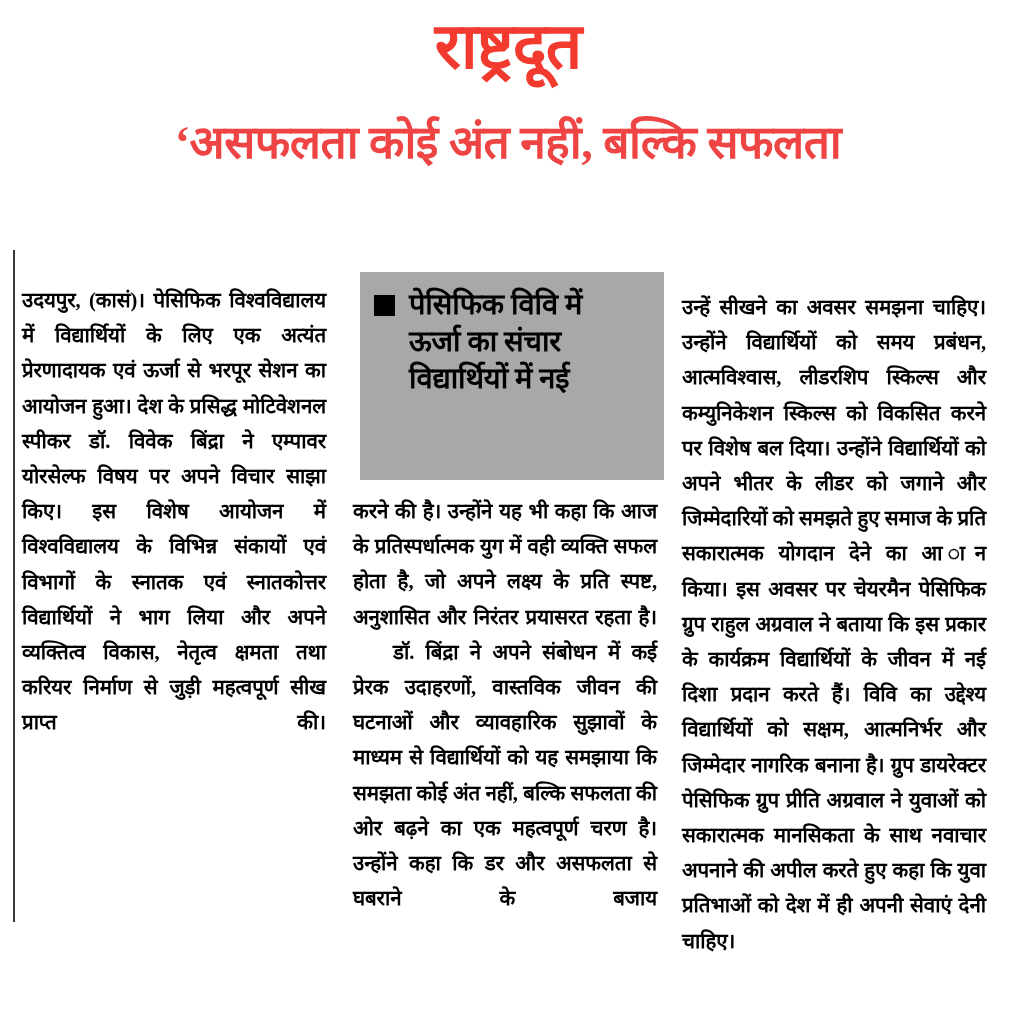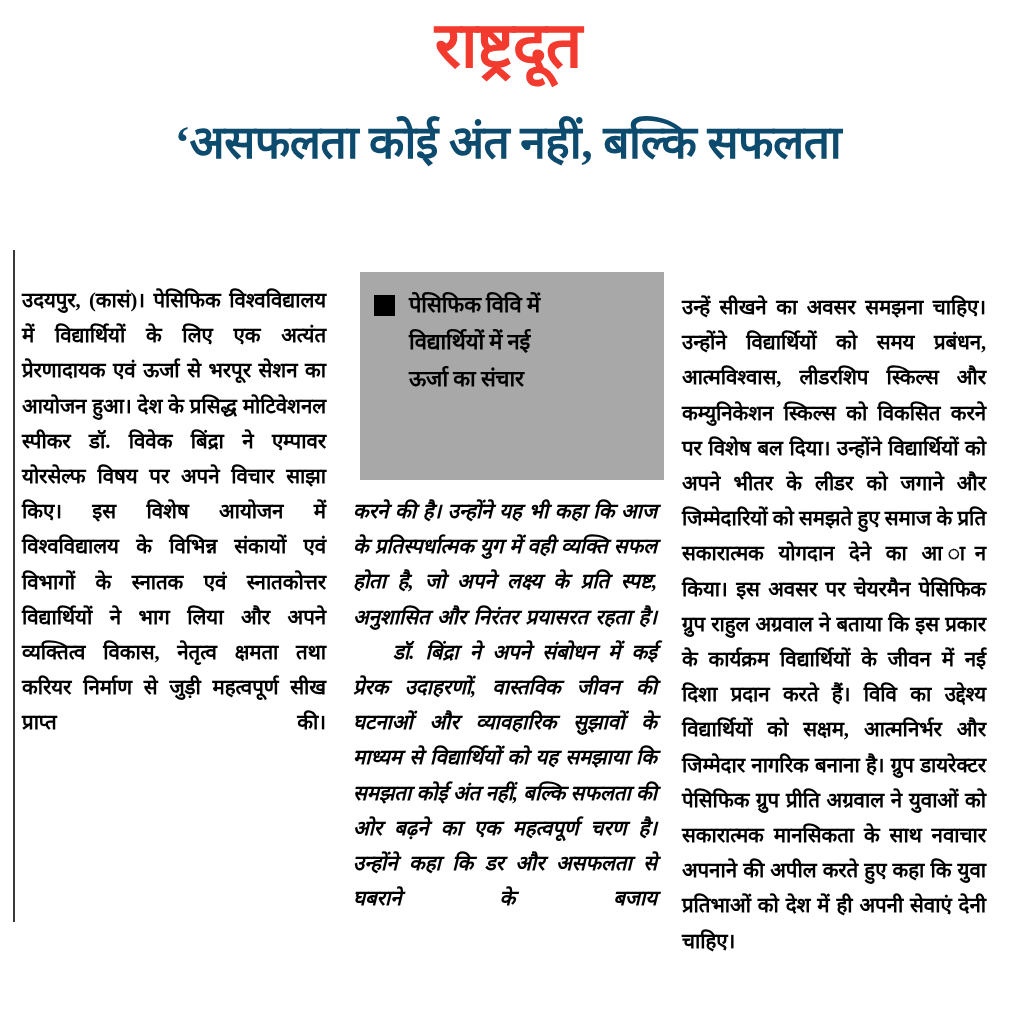--- a/index.html
+++ b/index.html
@@ -28,40 +28,40 @@
   .masthead {
     position: absolute;
     top: 14px;
     left: 0;
     width: 1016px;
     text-align: center;
     line-height: 1;
   }
   .masthead-text {
     display: inline-block;
-    font-family: Liberation Serif, serif;
+    font-family: Liberation Sans, sans-serif;
     font-weight: bold;
     font-size: 64px;
     letter-spacing: -1px;
     color: #f23b2e;
   }
 
   
   .headline {
     position: absolute;
     top: 112px;
     left: 22px;
     width: 972px;
     text-align: center;
     font-family: "Liberation Serif", "DejaVu Serif", serif;
     font-weight: bold;
     font-size: 46px;
     line-height: 62px;
     letter-spacing: -0.5px;
-    color: #0c4a6e;
+    color: #ef4444;
   }
   .headline-line {
     display: block;
     white-space: nowrap;
   }
 
   
   .left-rule {
     position: absolute;
     left: 13px;
@@ -84,21 +84,21 @@
     top: 0;
     width: 304px;
     font-size: 20.5px;
     line-height: 35.2px;
     text-align: justify;
     text-justify: inter-word;
     font-weight: 600;
     letter-spacing: -0.1px;
   }
   .col-1 { left: 0px; }
-  .col-2 { left: 331px; font-style: italic; }
+  .col-2 { left: 331px; }
   .col-3 { left: 660px; margin-top: 7px; }
 
   .col p {
     margin: 0;
     text-align: justify;
   }
   .col p.indent {
     text-indent: 40px;
   }
   
@@ -124,21 +124,21 @@
     flex: 0 0 auto;
     width: 21px;
     height: 21px;
     background: #000000;
     margin-top: 9px;
   }
   .callout-text {
     flex: 1 1 auto;
     font-family: "Liberation Serif", "DejaVu Serif", serif;
     font-weight: bold;
-    font-size: 22px;
+    font-size: 29px;
     line-height: 37px;
     color: #000000;
     text-align: left;
     letter-spacing: -0.2px;
   }
   .callout-text span {
     display: block;
     white-space: nowrap;
   }
 
@@ -176,20 +176,20 @@
     </div>
 
     <div class="col col-3">
       <p class="full-just">उन्हें सीखने का अवसर समझना चाहिए। उन्होंने विद्यार्थियों को समय प्रबंधन, आत्मविश्वास, लीडरशिप स्किल्स और कम्युनिकेशन स्किल्स को विकसित करने पर विशेष बल दिया। उन्होंने विद्यार्थियों को अपने भीतर के लीडर को जगाने और जिम्मेदारियों को समझते हुए समाज के प्रति सकारात्मक योगदान देने का आ ान किया। इस अवसर पर चेयरमैन पेसिफिक ग्रुप राहुल अग्रवाल ने बताया कि इस प्रकार के कार्यक्रम विद्यार्थियों के जीवन में नई दिशा प्रदान करते हैं। विवि का उद्देश्य विद्यार्थियों को सक्षम, आत्मनिर्भर और जिम्मेदार नागरिक बनाना है। ग्रुप डायरेक्टर पेसिफिक ग्रुप प्रीति अग्रवाल ने युवाओं को सकारात्मक मानसिकता के साथ नवाचार अपनाने की अपील करते हुए कहा कि युवा प्रतिभाओं को देश में ही अपनी सेवाएं देनी चाहिए।</p>
     </div>
 
     <div class="callout">
       <span class="callout-bullet"></span>
       <div class="callout-text">
         <span>पेसिफिक विवि में</span>
+        <span>ऊर्जा का संचार</span>
         <span>विद्यार्थियों में नई</span>
-        <span>ऊर्जा का संचार</span>
       </div>
     </div>
 
   </div>
 
 </div>
 
 </body></html>

